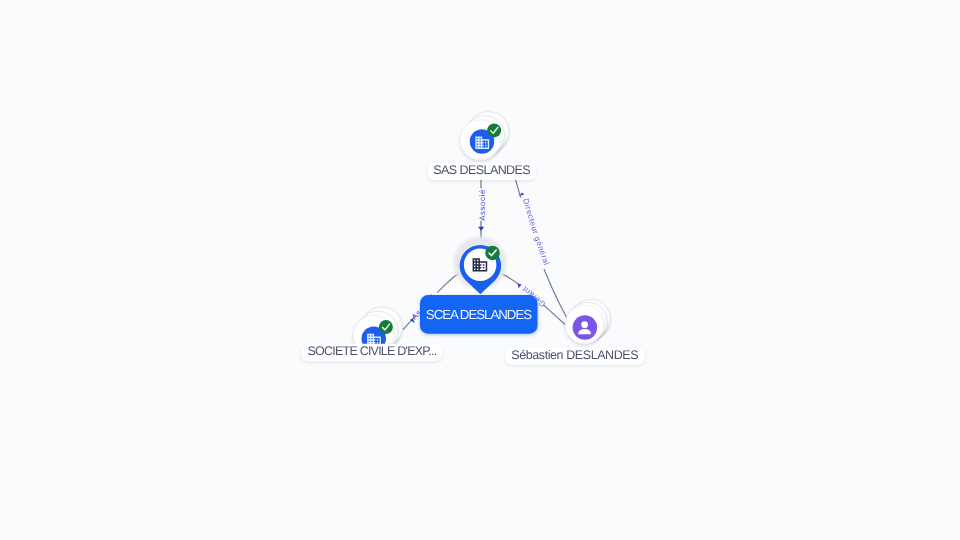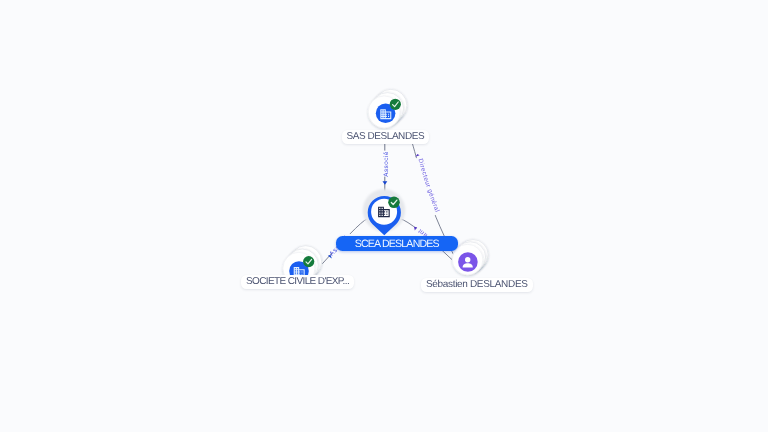--- a/index.html
+++ b/index.html
@@ -8,22 +8,22 @@
        -webkit-font-smoothing:antialiased;text-rendering:geometricPrecision;}
   #stage{position:relative;width:768px;height:432px;background:#fafbfd;overflow:hidden;}
   svg.layer{position:absolute;left:0;top:0;width:768px;height:432px;}
   #edges{z-index:1;}
   #edgelabels{z-index:2;}
   #nodes{z-index:3;}
   .nodelabel{position:absolute;z-index:4;background:#fff;border-radius:5.5px;
     color:#4a5270;font-size:10px;line-height:1;white-space:nowrap;
     padding:0 5px;height:14px;display:flex;align-items:center;
     box-shadow:0 1px 2.5px rgba(40,50,80,.11);letter-spacing:-0.45px;}
-  .nodelabel.sel{background:#1565f5;color:#eff6ff;border-radius:6.5px;height:15px;
-    padding:0 19px;font-size:10.6px;letter-spacing:-0.8px;
+  .nodelabel.sel{background:#1565f5;color:#eff6ff;border-radius:6.5px;height:31px;
+    padding:0 5px;font-size:10.6px;letter-spacing:-0.8px;
     box-shadow:0 1px 3px rgba(20,70,200,.30);}
 </style>
 </head>
 <body>
 
 <div id="stage">
 
   <svg id="edges" class="layer" viewBox="0 0 768 432">
     <defs>
       <path id="p-sas-scea" d="M384.8,180 L384.8,148"></path>
@@ -147,17 +147,17 @@
 
   <div class="nodelabel" style="left:341.6px;top:129.7px;letter-spacing:-0.45px;">
     <span>SAS DESLANDES</span>
   </div>
   <div class="nodelabel sel" style="left:335.7px;top:236.4px;">
     <span>SCEA DESLANDES</span>
   </div>
   <div class="nodelabel" style="left:241.0px;top:275px;letter-spacing:-0.62px;justify-content:center;">
     <span>SOCIETE CIVILE D'EXP...</span>
   </div>
-  <div class="nodelabel" style="left:421px;top:278.3px;letter-spacing:-0.33px;">
+  <div class="nodelabel" style="left:404px;top:278.3px;letter-spacing:-0.33px;">
     <span>Sébastien DESLANDES</span>
   </div>
 
 </div>
 
 </body></html>

